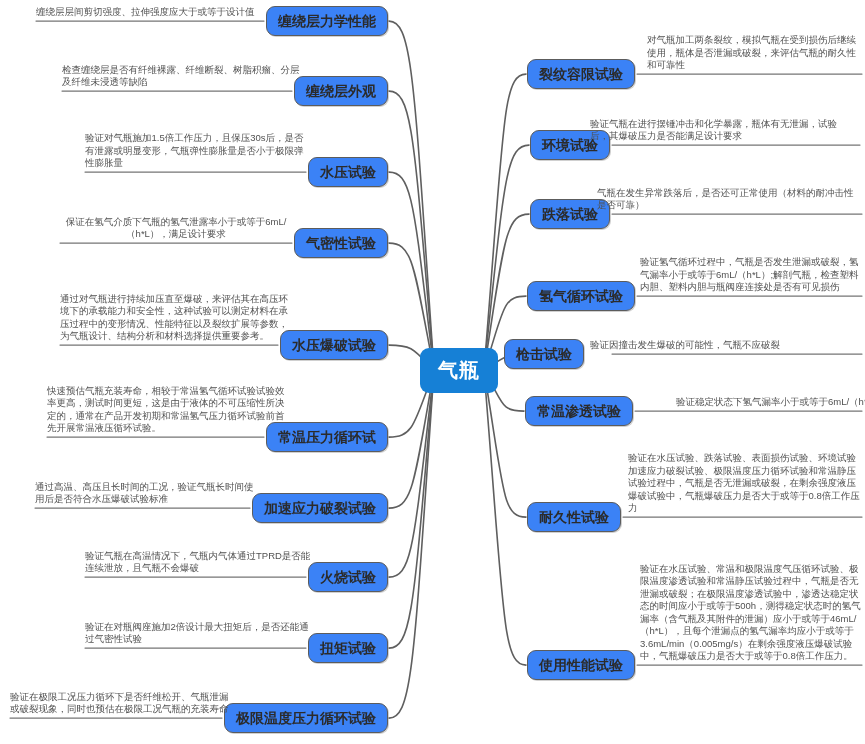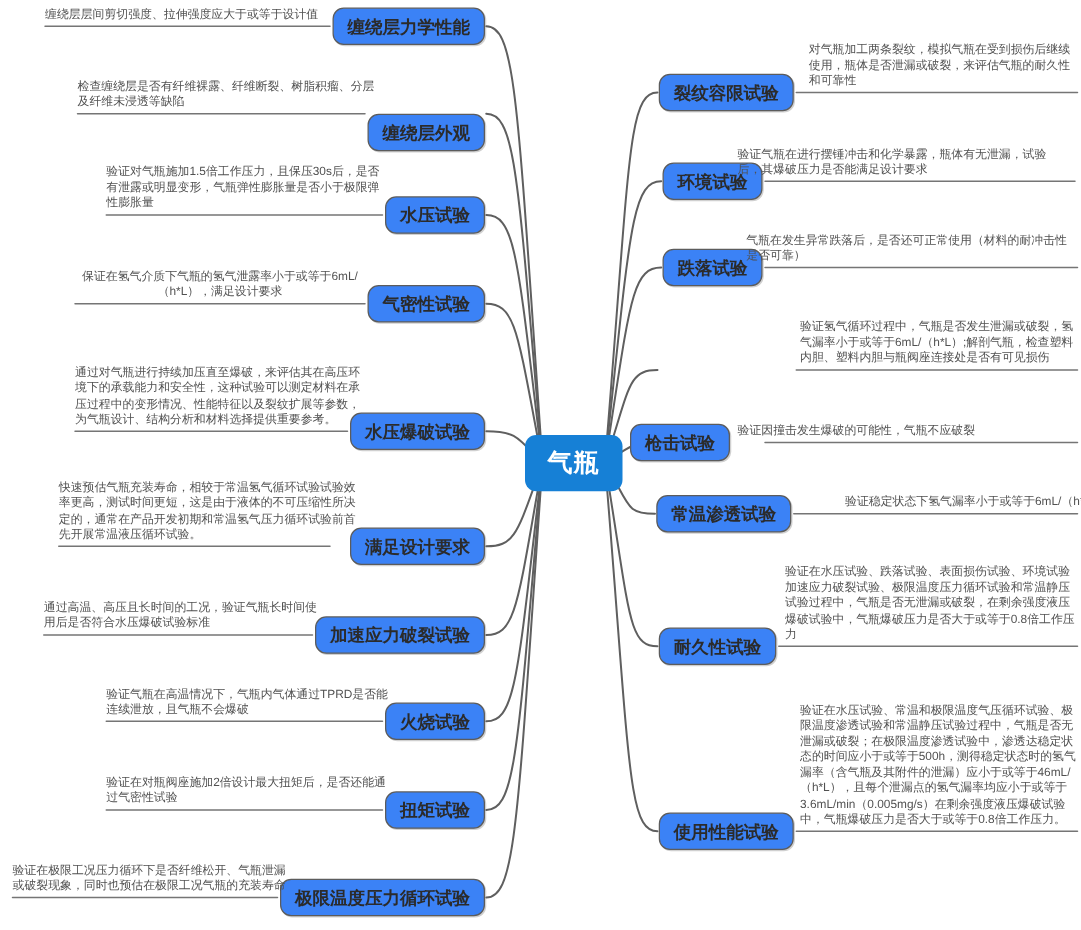--- a/index.html
+++ b/index.html
@@ -87,44 +87,45 @@
       <path d="M 635 411.09375 L 862 411.09375" stroke="#757575" stroke-width="1.2" fill="none" stroke-linecap="round"></path>
       <path d="M 484 370.5 C 504 490.70687499999997, 502 517.09375, 526 517.09375" stroke="#5f5f5f" stroke-width="1.6" fill="none" stroke-linecap="round"></path>
       <path d="M 623 517.09375 L 862 517.09375" stroke="#757575" stroke-width="1.2" fill="none" stroke-linecap="round"></path>
       <path d="M 484 370.5 C 504 612.066875, 502 665.09375, 526 665.09375" stroke="#5f5f5f" stroke-width="1.6" fill="none" stroke-linecap="round"></path>
       <path d="M 637 665.09375 L 862 665.09375" stroke="#757575" stroke-width="1.2" fill="none" stroke-linecap="round"></path>
     </svg>
 
   <div class="central" style="left:420px;top:348px;">气瓶</div>
 
   <div class="node left" style="top:6px;right:477px;">缠绕层力学性能</div>
-  <div class="node left" style="top:91px;right:477px;">缠绕层外观</div>
+  <div class="node left" style="top:76px;right:477px;">缠绕层外观</div>
   <div class="node left" style="top:157px;right:477px;">水压试验</div>
   <div class="node left" style="top:228px;right:477px;">气密性试验</div>
   <div class="node left" style="top:330px;right:477px;">水压爆破试验</div>
-  <div class="node left" style="top:422px;right:477px;">满足设计要求</div>
+  <div class="node left" style="top:422px;right:477px;">常温压力循环试</div>
   <div class="node left" style="top:493px;right:477px;">加速应力破裂试验</div>
   <div class="node left" style="top:562px;right:477px;">火烧试验</div>
   <div class="node left" style="top:633px;right:477px;">扭矩试验</div>
   <div class="node left" style="top:703px;right:477px;">极限温度压力循环试验</div>
 
   <div class="note" style="left:36px;bottom:721px;width:222px;">缠绕层层间剪切强度、拉伸强度应大于或等于设计值</div>
   <div class="note" style="left:62px;bottom:651px;width:238px;">检查缠绕层是否有纤维裸露、纤维断裂、树脂积瘤、分层及纤维未浸透等缺陷</div>
   <div class="note" style="left:85px;bottom:570px;width:222px;">验证对气瓶施加1.5倍工作压力，且保压30s后，是否有泄露或明显变形，气瓶弹性膨胀量是否小于极限弹性膨胀量</div>
   <div class="note" style="left:60px;bottom:499px;width:232px;text-align:center;">保证在氢气介质下气瓶的氢气泄露率小于或等于6mL/（h*L），满足设计要求</div>
   <div class="note" style="left:60px;bottom:397px;width:234px;">通过对气瓶进行持续加压直至爆破，来评估其在高压环境下的承载能力和安全性，这种试验可以测定材料在承压过程中的变形情况、性能特征以及裂纹扩展等参数，为气瓶设计、结构分析和材料选择提供重要参考。</div>
   <div class="note" style="left:47px;bottom:305px;width:240px;">快速预估气瓶充装寿命，相较于常温氢气循环试验试验效率更高，测试时间更短，这是由于液体的不可压缩性所决定的，通常在产品开发初期和常温氢气压力循环试验前首先开展常温液压循环试验。</div>
   <div class="note" style="left:35px;bottom:234px;width:224px;">通过高温、高压且长时间的工况，验证气瓶长时间使用后是否符合水压爆破试验标准</div>
   <div class="note" style="left:85px;bottom:165px;width:230px;">验证气瓶在高温情况下，气瓶内气体通过TPRD是否能连续泄放，且气瓶不会爆破</div>
   <div class="note" style="left:85px;bottom:94px;width:230px;">验证在对瓶阀座施加2倍设计最大扭矩后，是否还能通过气密性试验</div>
   <div class="note" style="left:10px;bottom:24px;width:220px;">验证在极限工况压力循环下是否纤维松开、气瓶泄漏或破裂现象，同时也预估在极限工况气瓶的充装寿命</div>
 
   <div class="node right" style="top:59px;left:527px;">裂纹容限试验</div>
   <div class="node right" style="top:130px;left:530px;">环境试验</div>
   <div class="node right" style="top:199px;left:530px;">跌落试验</div>
+  <div class="node right" style="top:281px;left:527px;">氢气循环试验</div>
   <div class="node right" style="top:339px;left:504px;">枪击试验</div>
   <div class="node right" style="top:396px;left:525px;">常温渗透试验</div>
   <div class="node right" style="top:502px;left:527px;">耐久性试验</div>
   <div class="node right" style="top:650px;left:527px;">使用性能试验</div>
 
   <div class="note" style="left:647px;bottom:668px;width:212px;">对气瓶加工两条裂纹，模拟气瓶在受到损伤后继续使用，瓶体是否泄漏或破裂，来评估气瓶的耐久性和可靠性</div>
   <div class="note" style="left:590px;bottom:597px;width:264px;">验证气瓶在进行摆锤冲击和化学暴露，瓶体有无泄漏，试验后，其爆破压力是否能满足设计要求</div>
   <div class="note" style="left:597px;bottom:528px;width:260px;">气瓶在发生异常跌落后，是否还可正常使用（材料的耐冲击性是否可靠）</div>
   <div class="note" style="left:640px;bottom:446px;width:222px;">验证氢气循环过程中，气瓶是否发生泄漏或破裂，氢气漏率小于或等于6mL/（h*L）;解剖气瓶，检查塑料内胆、塑料内胆与瓶阀座连接处是否有可见损伤</div>
   <div class="note" style="left:590px;bottom:388px;width:270px;">验证因撞击发生爆破的可能性，气瓶不应破裂</div>

